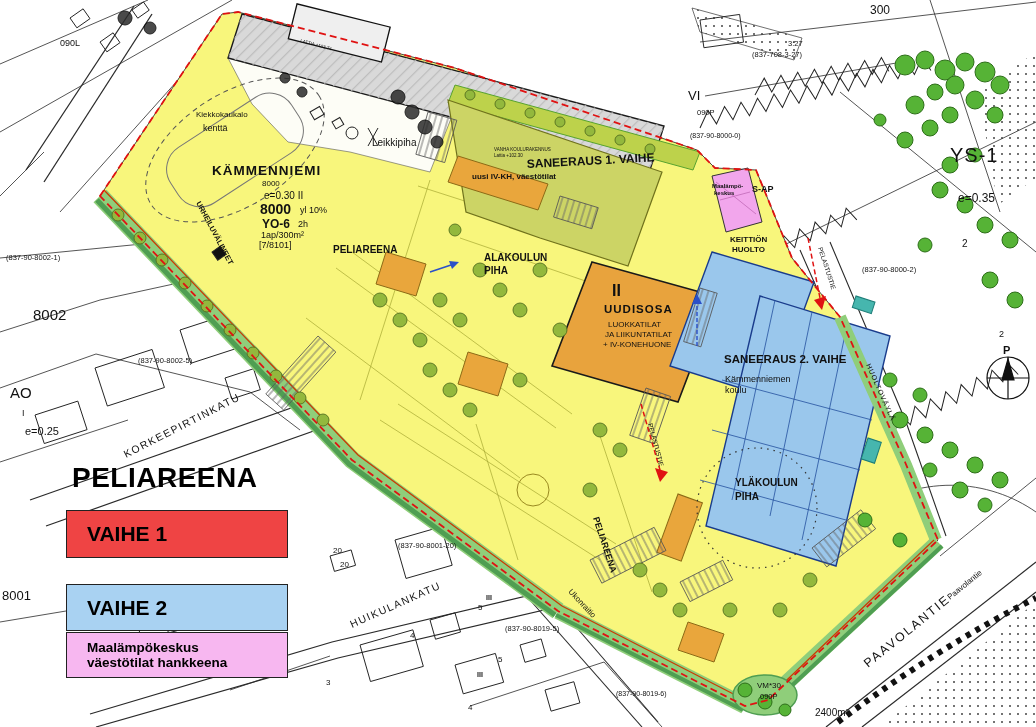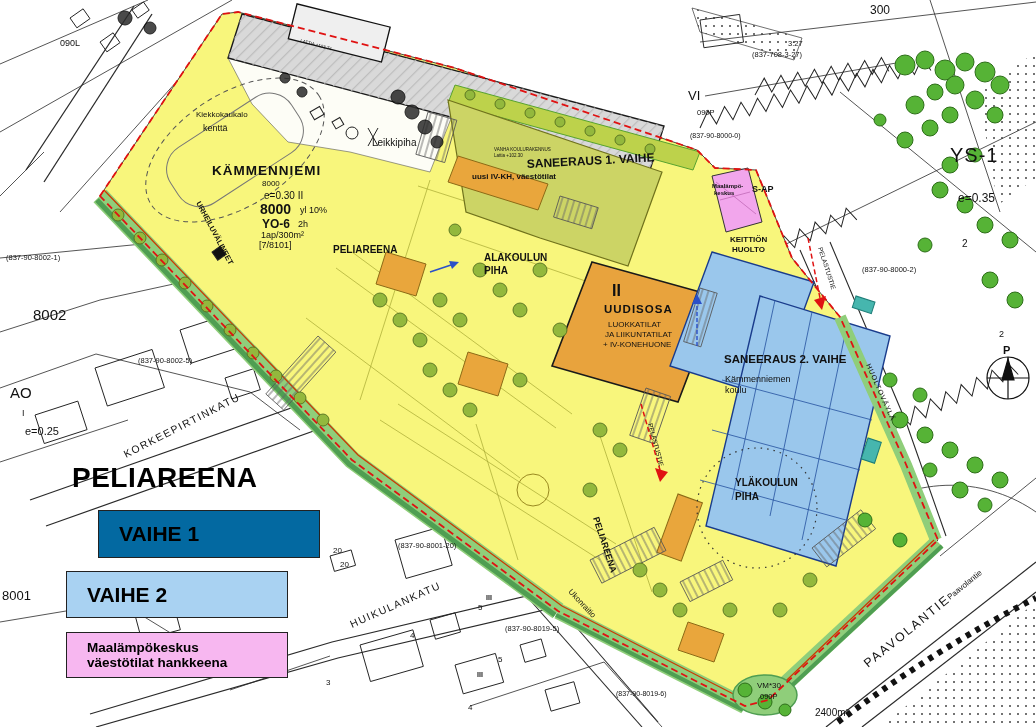--- a/index.html
+++ b/index.html
@@ -5,22 +5,22 @@
   html,body{margin:0;padding:0;background:#888;}
   .stage{position:relative;width:1036px;height:727px;background:#ffffff;overflow:hidden;
          font-family:"Liberation Sans",sans-serif;}
   .stage svg{position:absolute;left:0;top:0;}
   svg text{font-family:"Liberation Sans",sans-serif;fill:#111;}
   
   .legend{position:absolute;left:58px;top:458px;width:250px;}
   .legend-title{font-size:28px;font-weight:bold;color:#000;letter-spacing:.5px;margin:4px 0 0 14px;}
   .legend-box{position:absolute;left:8px;width:220px;border:1.6px solid #222;display:flex;align-items:center;}
   .legend-box .lab{font-weight:bold;color:#000;margin-left:20px;}
-  .box1{top:52px;height:46px;background:#0369a1;margin-left:32px;}
-  .box2{top:113px;height:45px;background:#a9d2f2;}
+  .box1{top:52px;height:46px;background:#ef4444;}
+  .box2{top:126px;height:45px;background:#a9d2f2;}
   .box3{top:174px;height:44px;background:#f7b7f0;}
   .box1 .lab,.box2 .lab{font-size:21px;}
   .box3 .lab{font-size:13.5px;line-height:15px;}
 </style>
 </head>
 <body>
 
 <div class="stage">
 <svg width="1036" height="727" viewBox="0 0 1036 727">
   <defs>

